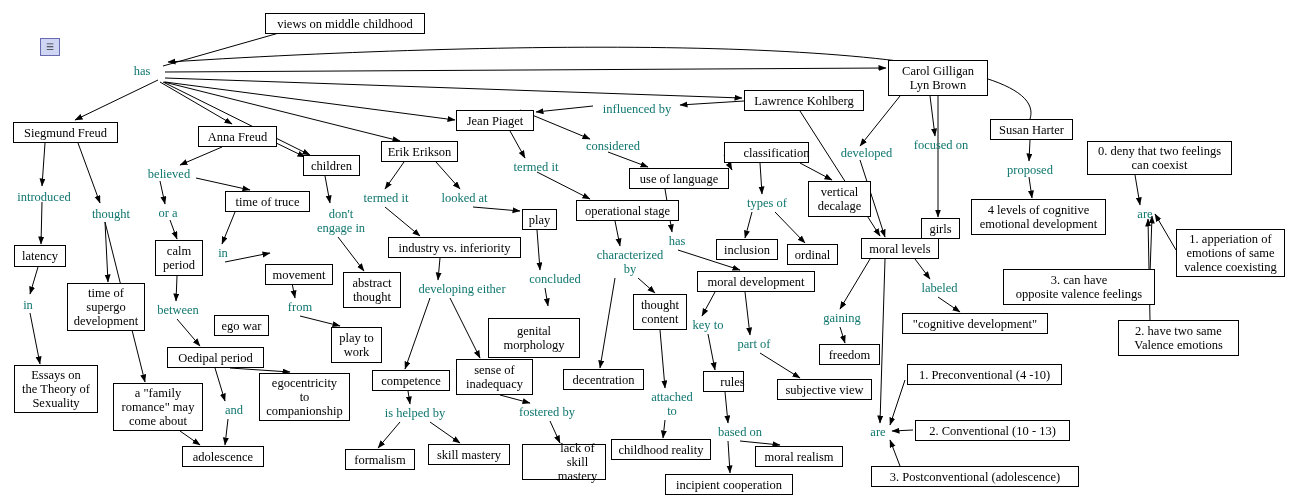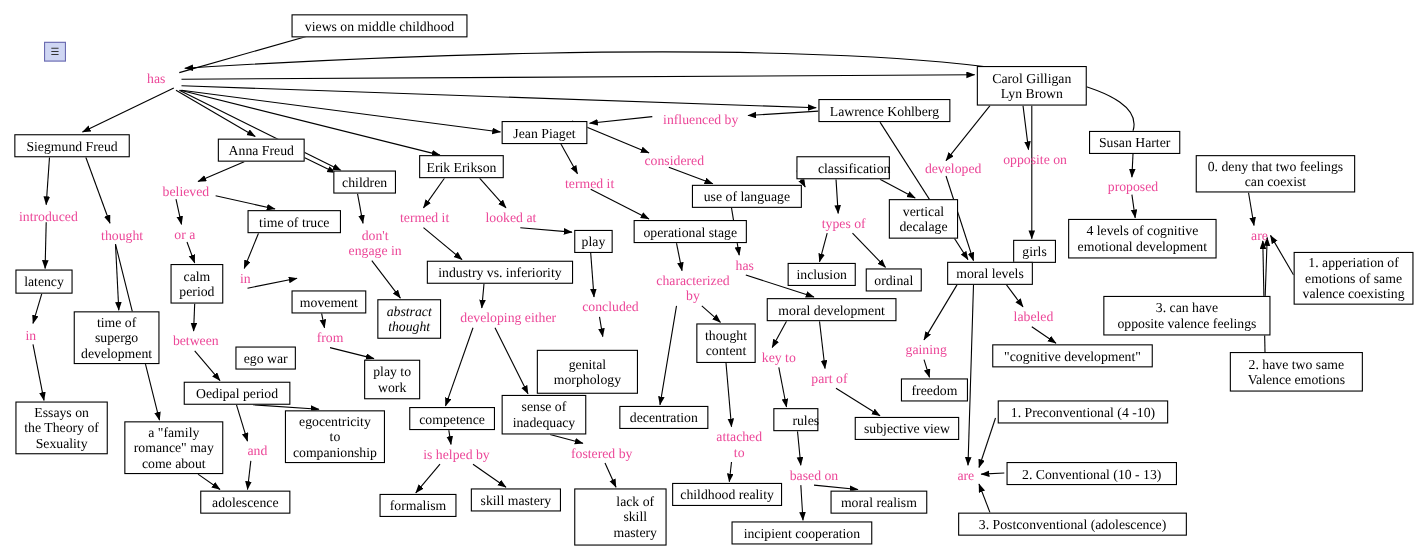--- a/index.html
+++ b/index.html
@@ -26,21 +26,21 @@
     padding:2px 4px;
     white-space:pre-line;
     color:#000000;
   }
   .link{
     position:absolute;
     box-sizing:border-box;
     font-size:12.5px;
     line-height:1.1;
     text-align:center;
-    color:#ec4899;
+    color:#0f766e;
     background:transparent;
     white-space:pre-line;
     display:flex;
     align-items:center;
     justify-content:center;
   }
   #title{
     position:absolute;
     left:8px;top:2px;
     width:90px;
@@ -191,21 +191,21 @@
       <div class="node" style="left: 225px; top: 191px; width: 85px; height: 21px;">time of truce</div>
       <div class="node" style="left: 921px; top: 218px; width: 39px; height: 21px;">girls</div>
       <div class="node" style="left: 971px; top: 199px; width: 135px; height: 36px;">4 levels of cognitive
 emotional development</div>
       <div class="node" style="left: 522px; top: 209px; width: 35px; height: 21px;">play</div>
       <div class="node" style="left: 576px; top: 200px; width: 103px; height: 21px;">operational stage</div>
       <div class="node" style="left: 14px; top: 245px; width: 52px; height: 22px;">latency</div>
       <div class="node" style="left: 155px; top: 240px; width: 48px; height: 36px;">calm
 period</div>
       <div class="node" style="left: 265px; top: 252px; width: 68px; height: 21px; margin-top: 12px;">movement</div>
-      <div class="node" style="left: 343px; top: 272px; width: 58px; height: 36px; font-style: italic;">abstract
+      <div class="node" style="left: 343px; top: 272px; width: 58px; height: 36px;">abstract
 thought</div>
       <div class="node" style="left: 388px; top: 237px; width: 133px; height: 21px;">industry vs. inferiority</div>
       <div class="node" style="left: 716px; top: 239px; width: 62px; height: 21px;">inclusion</div>
       <div class="node" style="left: 787px; top: 244px; width: 51px; height: 21px;">ordinal</div>
       <div class="node" style="left: 861px; top: 238px; width: 78px; height: 21px;">moral levels</div>
       <div class="node" style="left: 1176px; top: 229px; width: 109px; height: 48px;">1. apperiation of
 emotions of same
 valence coexisting</div>
       <div class="node" style="left: 1003px; top: 269px; width: 152px; height: 36px;">3. can have
 opposite valence feelings</div>
@@ -238,33 +238,33 @@
       <div class="node" style="left: 14px; top: 365px; width: 84px; height: 48px;">Essays on
 the Theory of
 Sexuality</div>
       <div class="node" style="left: 113px; top: 383px; width: 90px; height: 48px;">a "family
 romance" may
 come about</div>
       <div class="node" style="left: 915px; top: 420px; width: 155px; height: 21px;">2. Conventional (10 - 13)</div>
       <div class="node" style="left: 182px; top: 446px; width: 82px; height: 21px;">adolescence</div>
       <div class="node" style="left: 345px; top: 449px; width: 70px; height: 21px;">formalism</div>
       <div class="node" style="left: 428px; top: 444px; width: 82px; height: 21px;">skill mastery</div>
-      <div class="node" style="left: 522px; top: 444px; width: 84px; height: 52px; padding-left: 31px;">lack of
+      <div class="node" style="left: 522px; top: 444px; width: 84px; height: 36px; padding-left: 31px;">lack of
 skill mastery</div>
       <div class="node" style="left: 611px; top: 439px; width: 100px; height: 21px;">childhood reality</div>
       <div class="node" style="left: 755px; top: 446px; width: 88px; height: 21px;">moral realism</div>
       <div class="node" style="left: 871px; top: 466px; width: 208px; height: 21px;">3. Postconventional (adolescence)</div>
       <div class="node" style="left: 665px; top: 474px; width: 128px; height: 21px;">incipient cooperation</div>
     </div>
   <div id="link-layer">
       <div class="link" style="left: 128px; top: 64px; width: 28px; height: 16px;">has</div>
       <div class="link" style="left: 597px; top: 102px; width: 80px; height: 16px;">influenced by</div>
       <div class="link" style="left: 579px; top: 139px; width: 68px; height: 16px;">considered</div>
       <div class="link" style="left: 835px; top: 146px; width: 63px; height: 16px;">developed</div>
-      <div class="link" style="left: 908px; top: 138px; width: 66px; height: 16px;">opposite on</div>
+      <div class="link" style="left: 908px; top: 138px; width: 66px; height: 16px;">focused on</div>
       <div class="link" style="left: 1001px; top: 163px; width: 58px; height: 16px;">proposed</div>
       <div class="link" style="left: 1134px; top: 207px; width: 22px; height: 16px;">are</div>
       <div class="link" style="left: 143px; top: 167px; width: 52px; height: 16px;">believed</div>
       <div class="link" style="left: 509px; top: 160px; width: 54px; height: 16px;">termed it</div>
       <div class="link" style="left: 11px; top: 190px; width: 66px; height: 16px;">introduced</div>
       <div class="link" style="left: 86px; top: 207px; width: 50px; height: 16px;">thought</div>
       <div class="link" style="left: 154px; top: 206px; width: 28px; height: 16px;">or a</div>
       <div class="link" style="left: 359px; top: 191px; width: 54px; height: 16px;">termed it</div>
       <div class="link" style="left: 437px; top: 191px; width: 55px; height: 16px;">looked at</div>
       <div class="link" style="left: 311px; top: 207px; width: 60px; height: 30px;">don't

